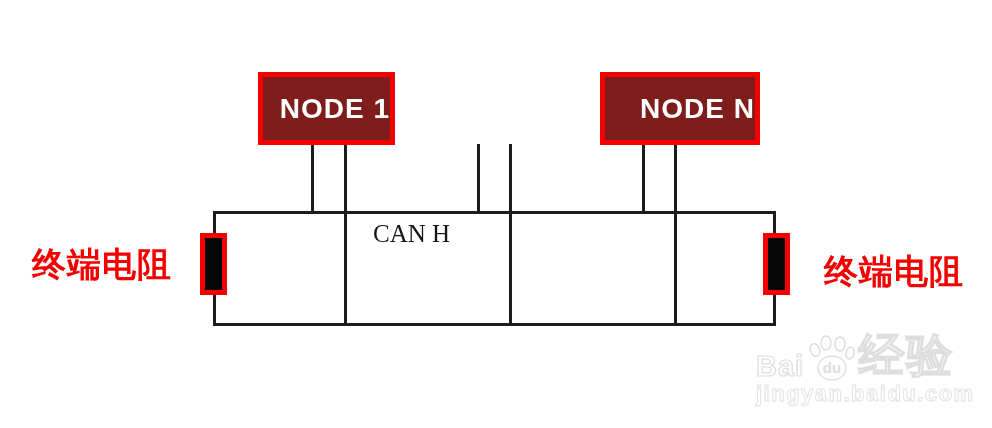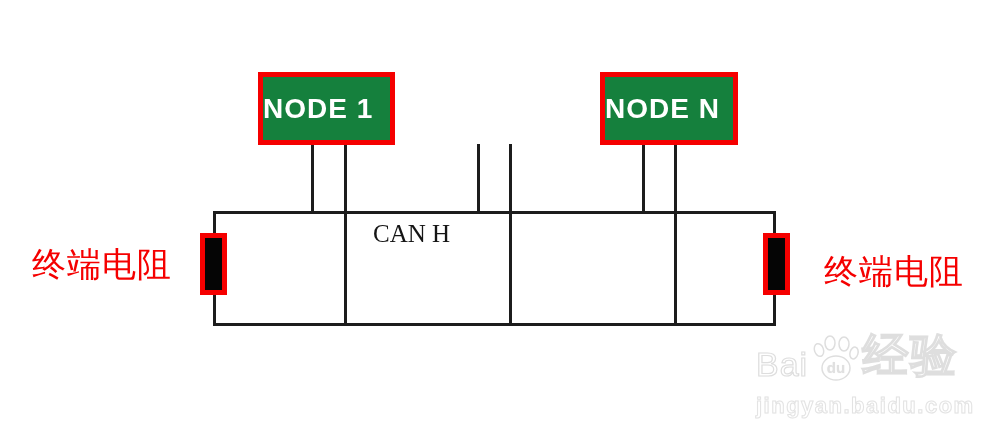--- a/index.html
+++ b/index.html
@@ -3,30 +3,30 @@
 <meta charset="utf-8">
 <style>
   html,body{margin:0;padding:0;background:#ffffff;}
   .canvas{
     position:relative;width:992px;height:428px;background:#ffffff;overflow:hidden;
     font-family:"Liberation Sans",sans-serif;
   }
   
   .node-box{
     position:absolute;top:72px;height:73px;box-sizing:border-box;
-    background:#15803d;border:5px solid #f50000;
-    display:flex;align-items:center;justify-content:flex-start;
+    background:#7f1d1d;border:5px solid #f50000;
+    display:flex;align-items:center;justify-content:flex-end;
   }
   .node-box .node-label{
     color:#ffffff;font-weight:bold;font-size:28px;letter-spacing:1px;
     font-family:"Liberation Sans",sans-serif;white-space:nowrap;
   }
   #node-1{left:258px;width:137px;}
   #node-2{left:430px;width:133px;}
-  #node-n{left:600px;width:138px;}
+  #node-n{left:600px;width:160px;}
   
   .pin{position:absolute;width:3px;background:#1c1c1c;}
   .pin-high{top:144px;height:69px;}   
   .pin-low{top:144px;height:182px;}   
   #n1-pin-high{left:311px;} #n1-pin-low{left:344px;}
   #n2-pin-high{left:477px;} #n2-pin-low{left:509px;}
   #nn-pin-high{left:642px;} #nn-pin-low{left:674px;}
   
   .bus-frame{
     position:absolute;left:213px;top:211px;width:563px;height:115px;
@@ -41,37 +41,37 @@
   #can-l-label{left:373px;top:292px;}
   
   .resistor{
     position:absolute;top:233px;width:27px;height:62px;box-sizing:border-box;
     background:#050505;border:5px solid #f50000;
   }
   #resistor-left{left:200px;}
   #resistor-right{left:763px;}
   
   .term-label{
-    position:absolute;color:#f50000;font-weight:normal;font-size:34px;
+    position:absolute;color:#f50000;font-weight:bold;font-size:34px;
     font-family:"Liberation Sans",sans-serif;white-space:nowrap;letter-spacing:1px;
   }
   #term-label-left{left:32px;top:242px;}
   #term-label-right{left:824px;top:249px;}
   
   .watermark{
     position:absolute;left:756px;top:330px;width:236px;
     color:#ffffff;-webkit-text-stroke:1.2px #dedede;
     text-shadow:0 0 1px #e8e8e8;
   }
   .wm-row{display:flex;align-items:flex-end;}
-  .wm-latin{font-size:34px;font-weight:normal;line-height:1;letter-spacing:1px;}
+  .wm-latin{font-size:29px;font-weight:bold;line-height:1;letter-spacing:1px;}
   .wm-paw{width:50px;height:48px;margin:0 2px -2px 2px;flex:0 0 auto;}
   .wm-cn{font-size:46px;font-weight:bold;line-height:1.1;letter-spacing:2px;}
   .wm-url{
-    font-size:22px;font-weight:bold;letter-spacing:1.5px;margin-top:12px;
+    font-size:22px;font-weight:bold;letter-spacing:1.5px;margin-top:0;
     -webkit-text-stroke:1px #e3e3e3;
   }
   .wm-paw ellipse{fill:#ffffff;stroke:#dedede;stroke-width:1.5;}
   .wm-paw text{
     fill:#e0e0e0;stroke:none;font-size:15px;font-weight:bold;
     font-family:"Liberation Sans",sans-serif;-webkit-text-stroke:0;
   }
 </style>
 </head>
 <body>

